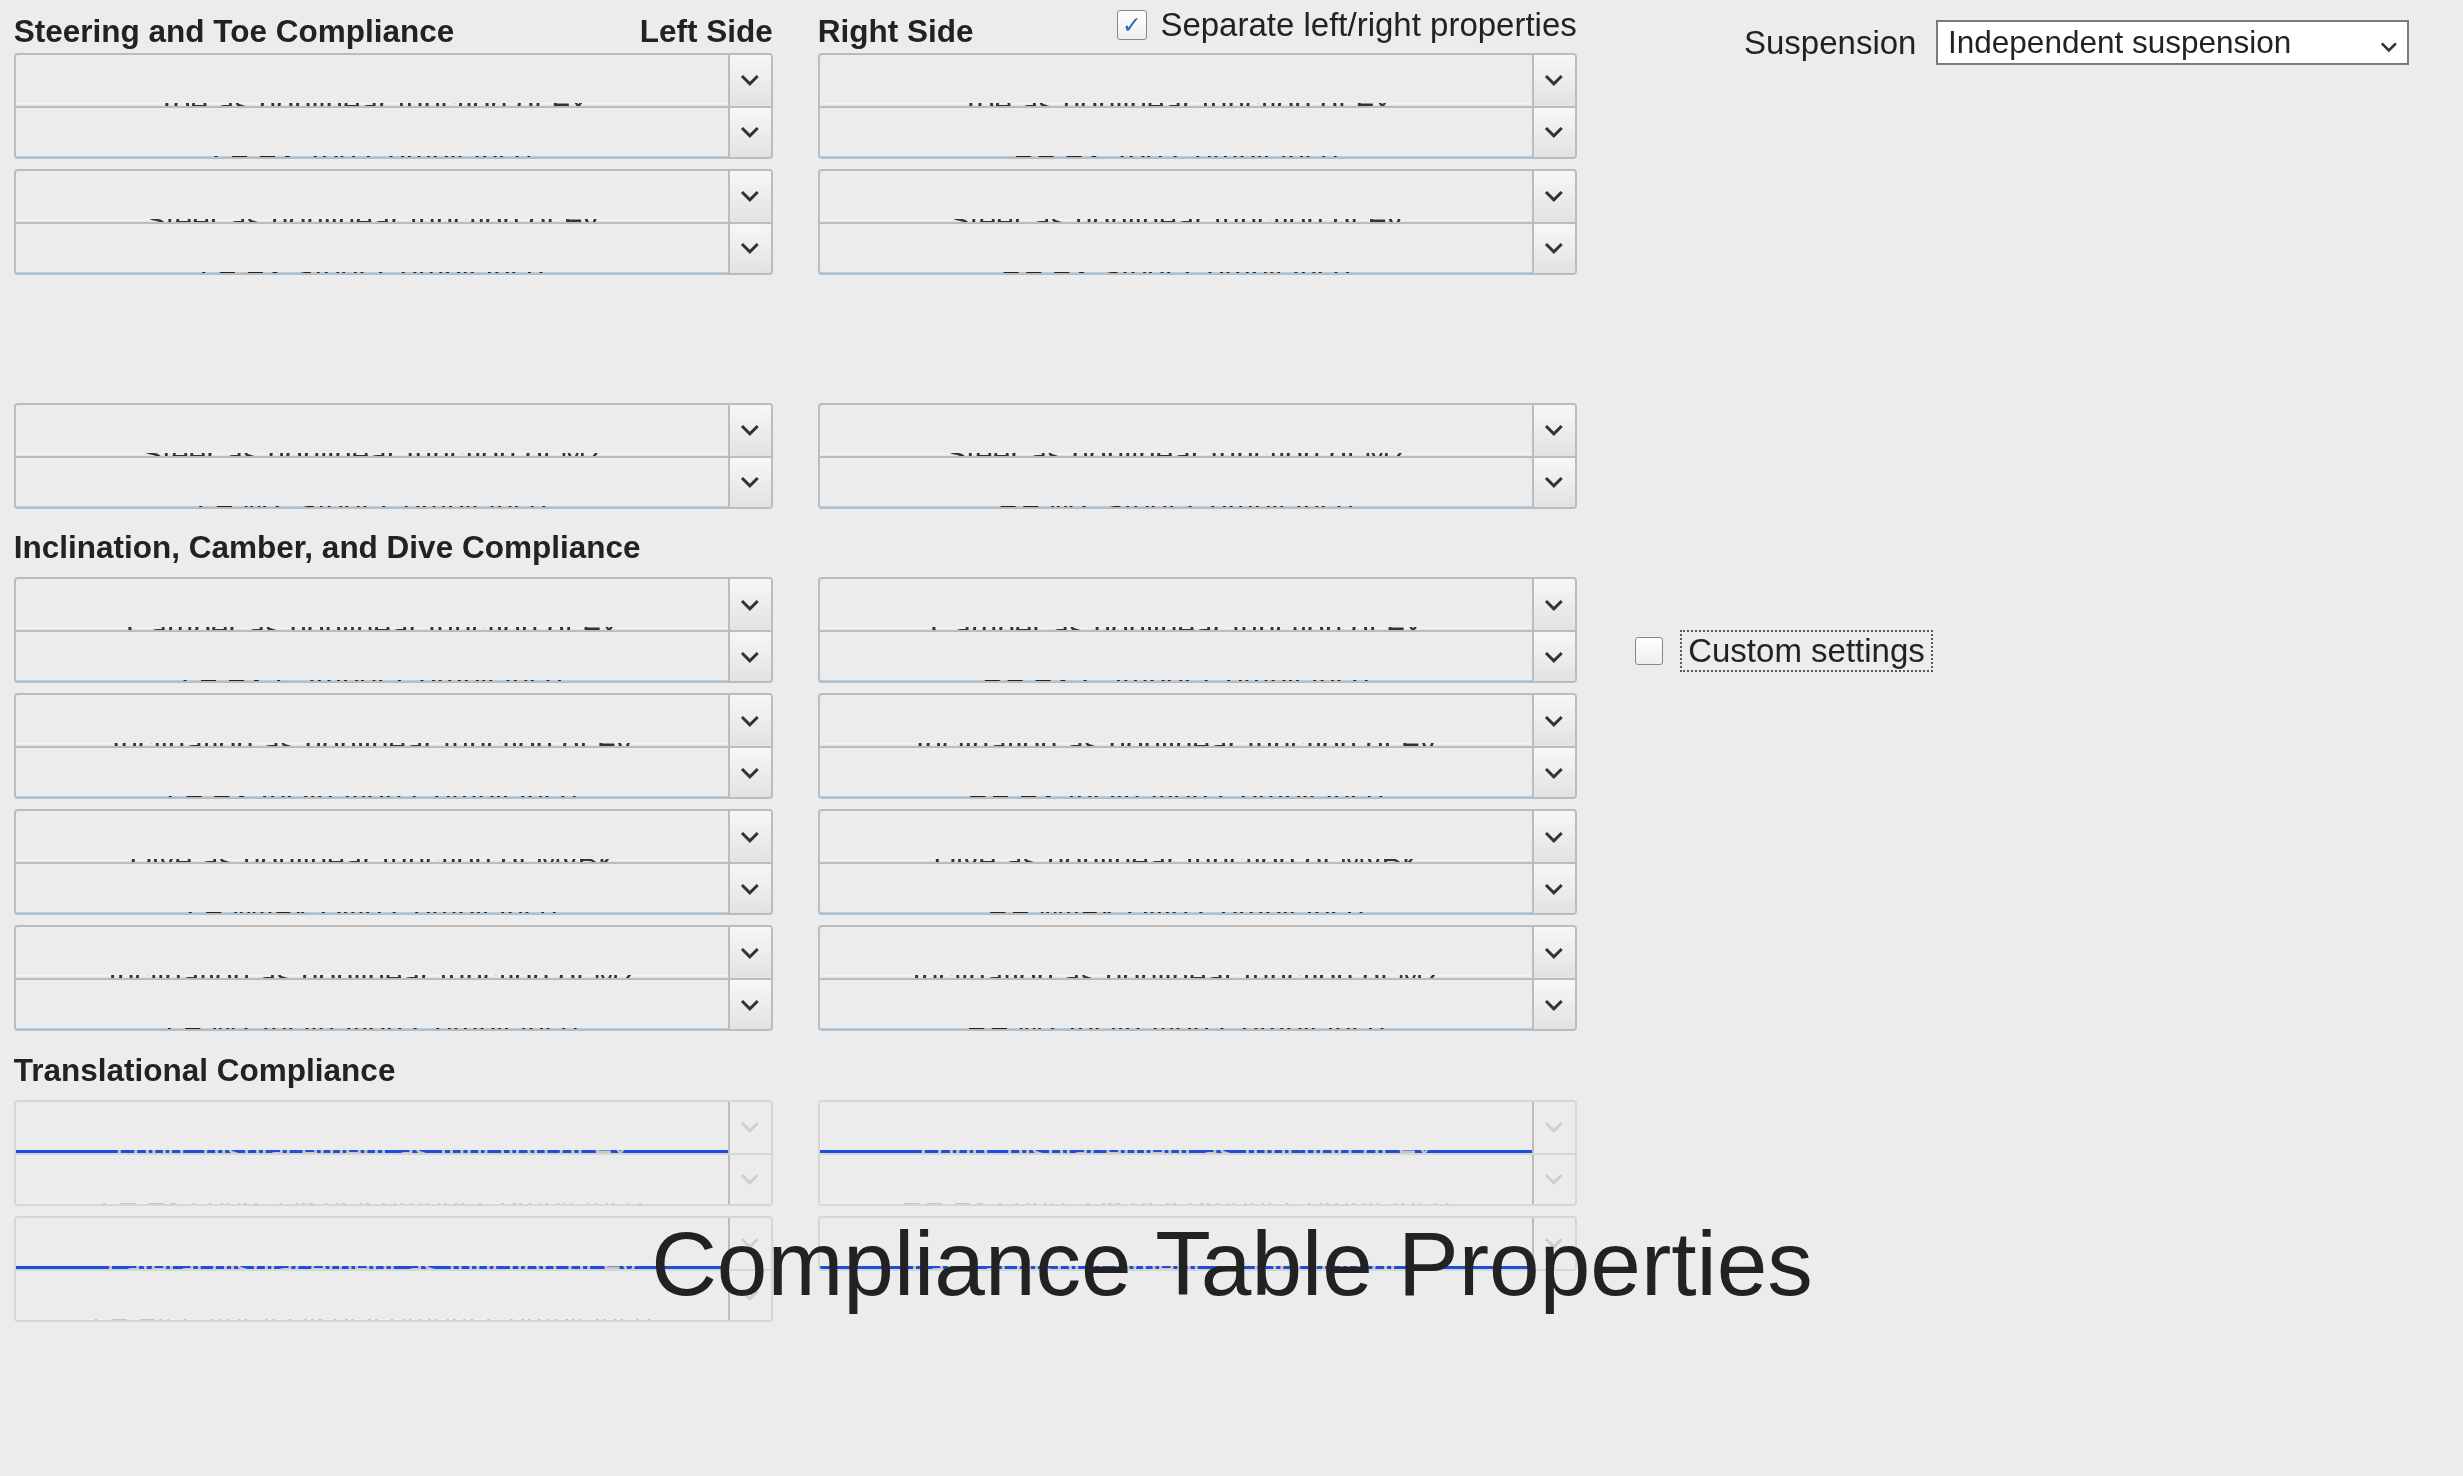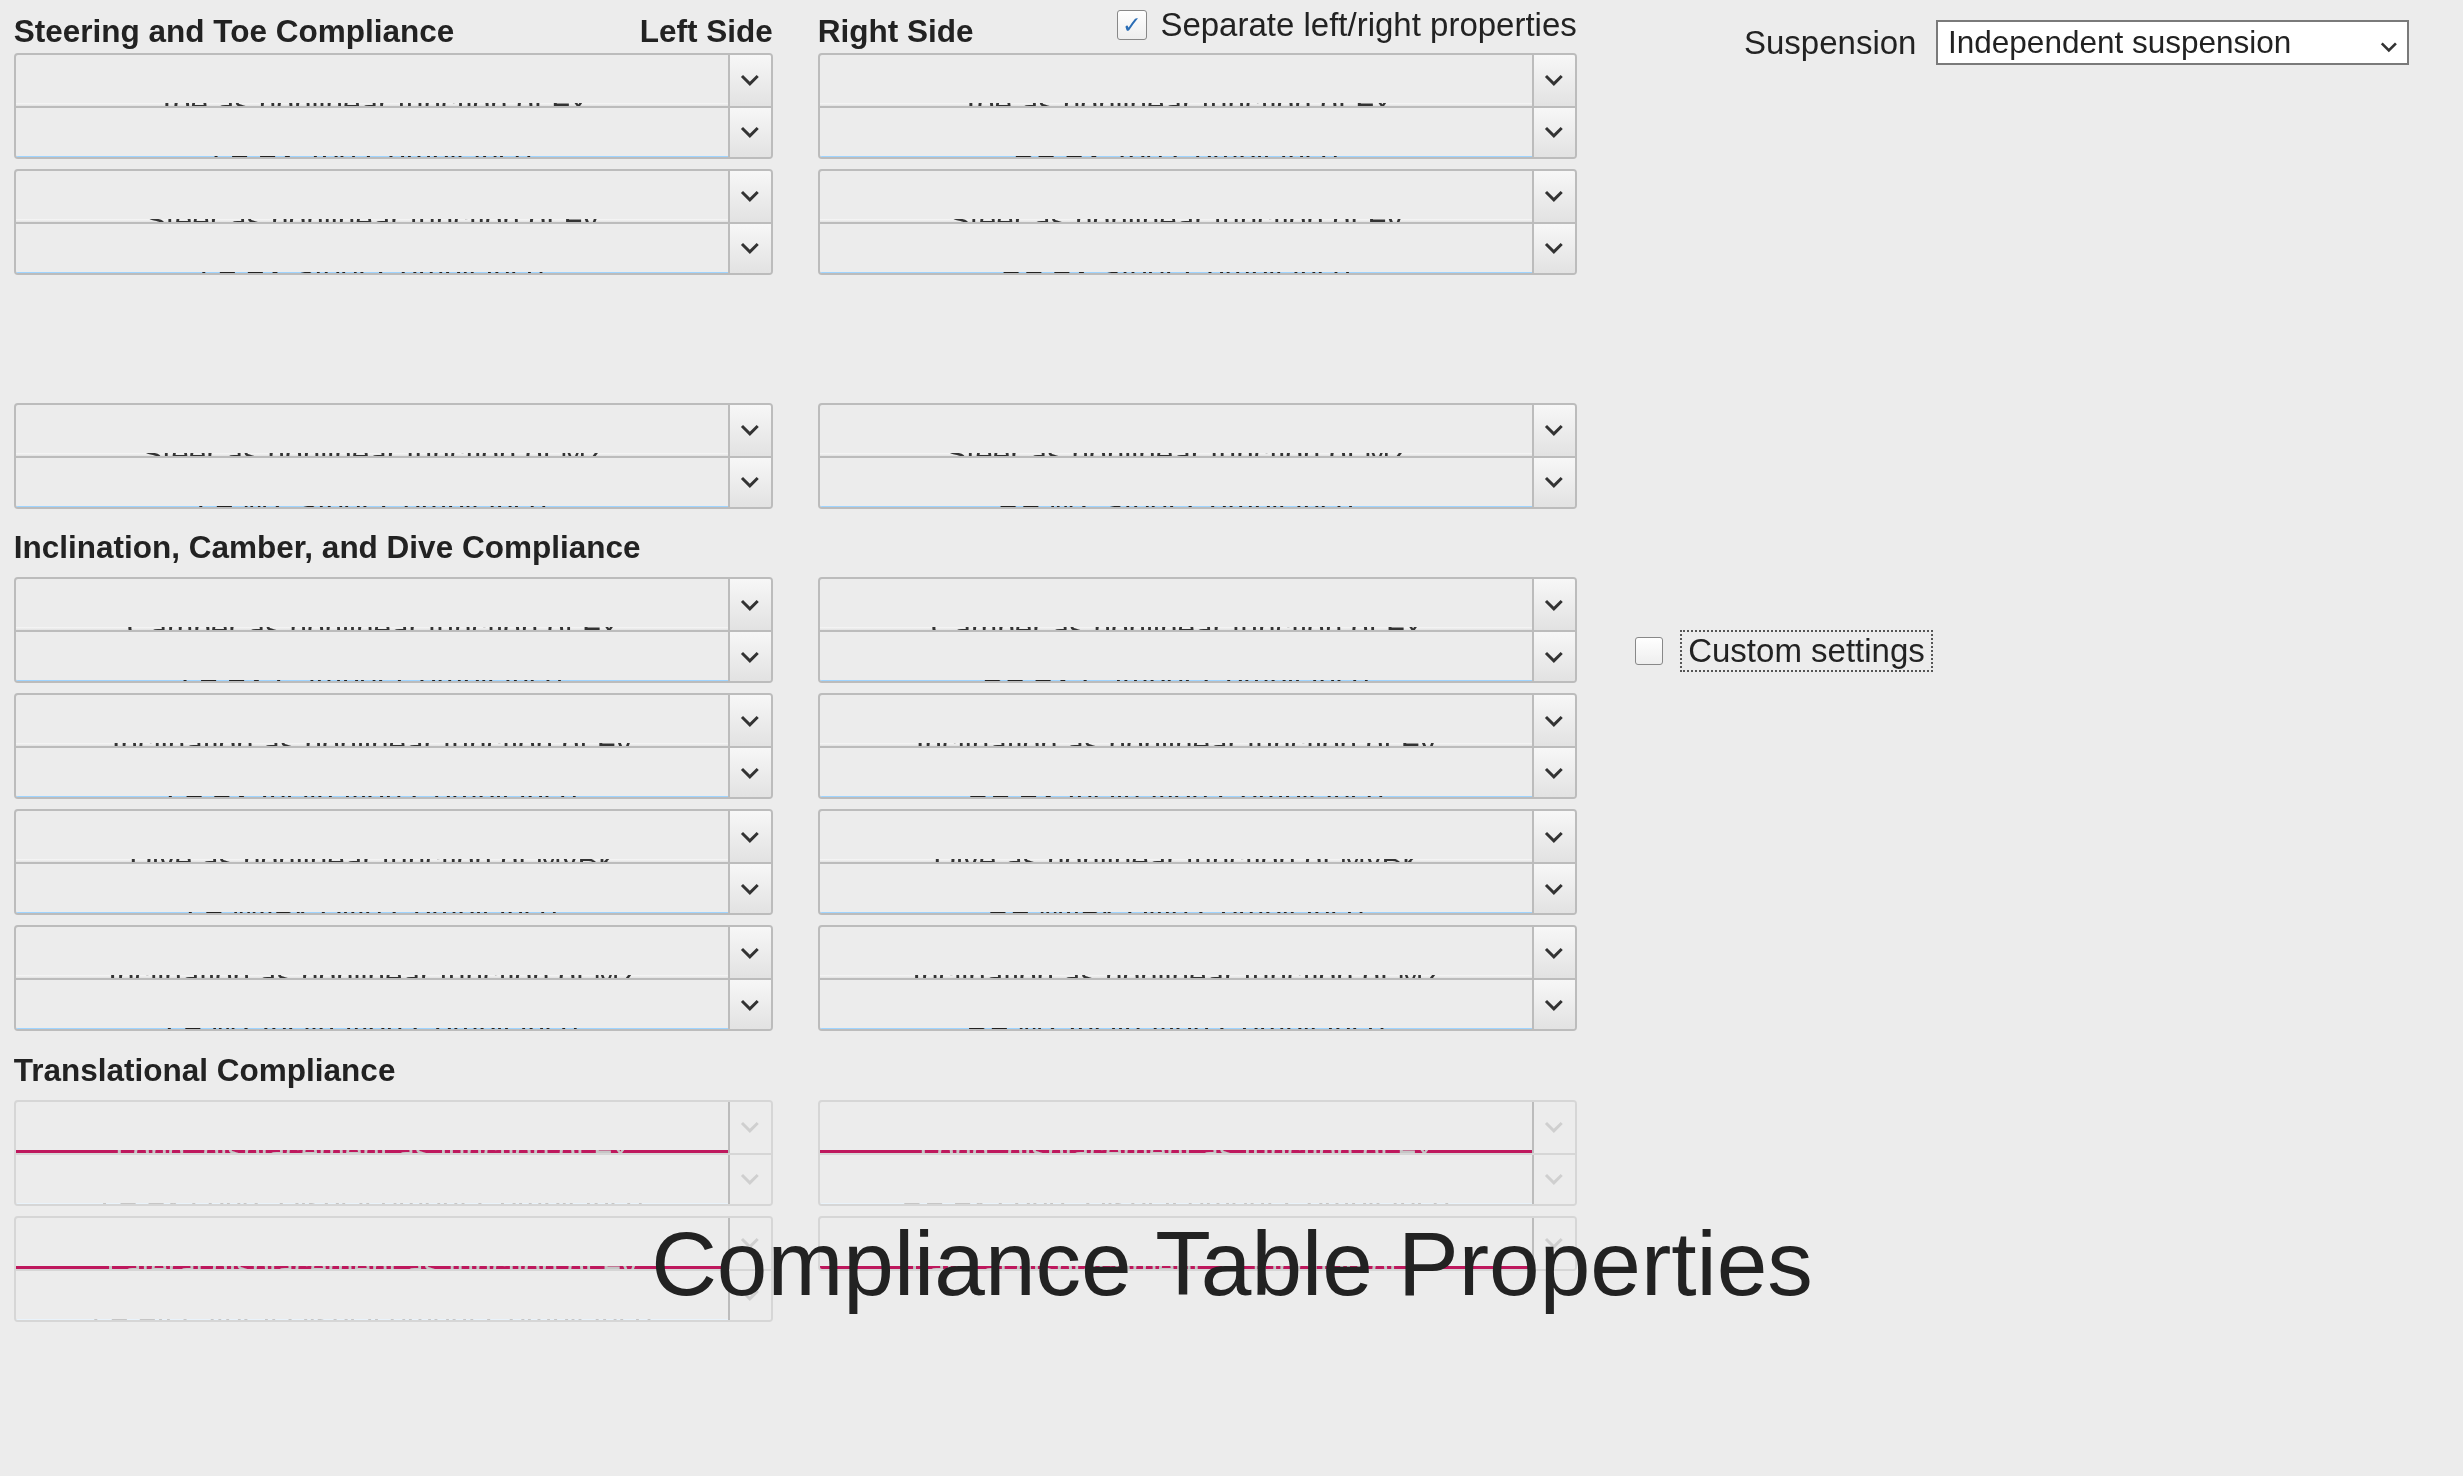--- a/index.html
+++ b/index.html
@@ -67,21 +67,21 @@
     flex: 0 0 43px;
     display: flex;
     align-items: center;
     justify-content: center;
     background: linear-gradient(#f7f7f7, #e2e2e2);
     border-left: 2px solid #bcbcbc;
   }
   .row-arrow svg { width: 19.7px; height: 13.8px; }
 
   
-  .block.faded .row.gray .row-label { background: #be185d; color: #c6c6c6; }
+  .block.faded .row.gray .row-label { background: #1d4ed8; color: #c6c6c6; }
   .block.faded .row.blue .row-label { background: #e9f3fb; color: #c6c6c6; }
   .block.faded .row-arrow { background: #ececec; }
   .block.faded .row-arrow svg path { stroke: #cfcfcf; }
   .block.faded { border-color: #d6d6d6; }
   .block.faded .row + .row { border-top-color: #d6d6d6; }
 
   .gap { height: 118px; }
 
   
   .top-controls {

